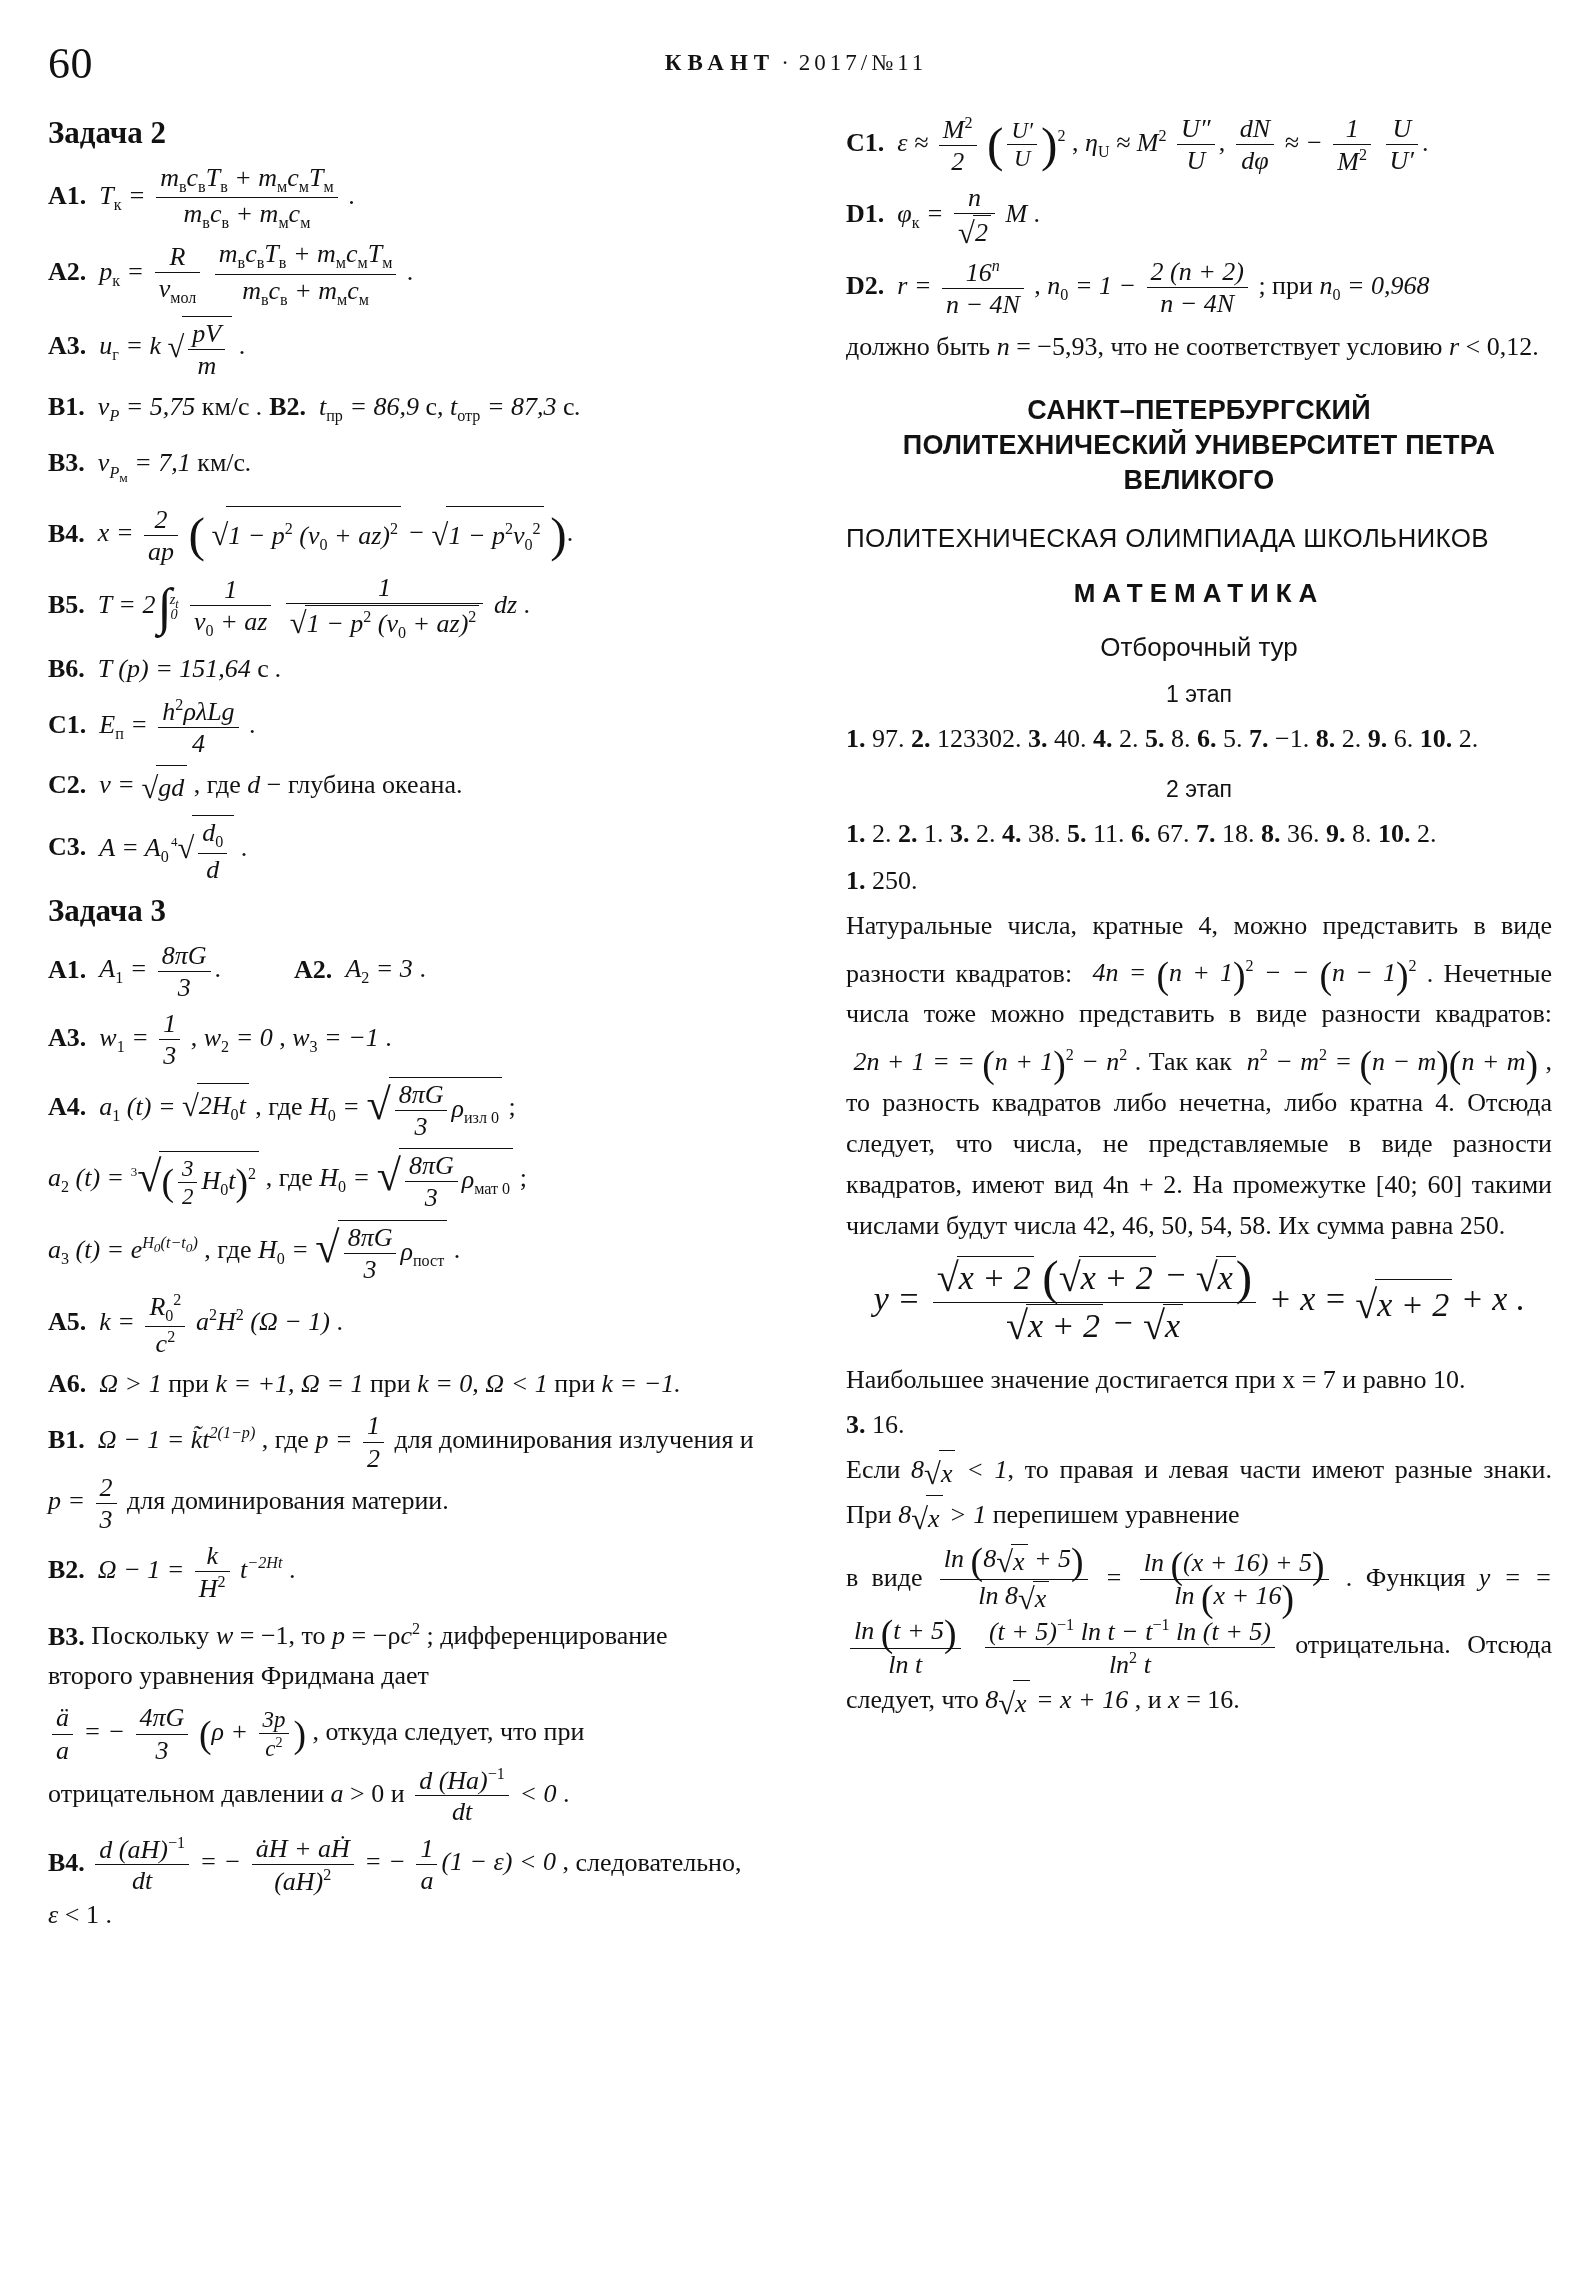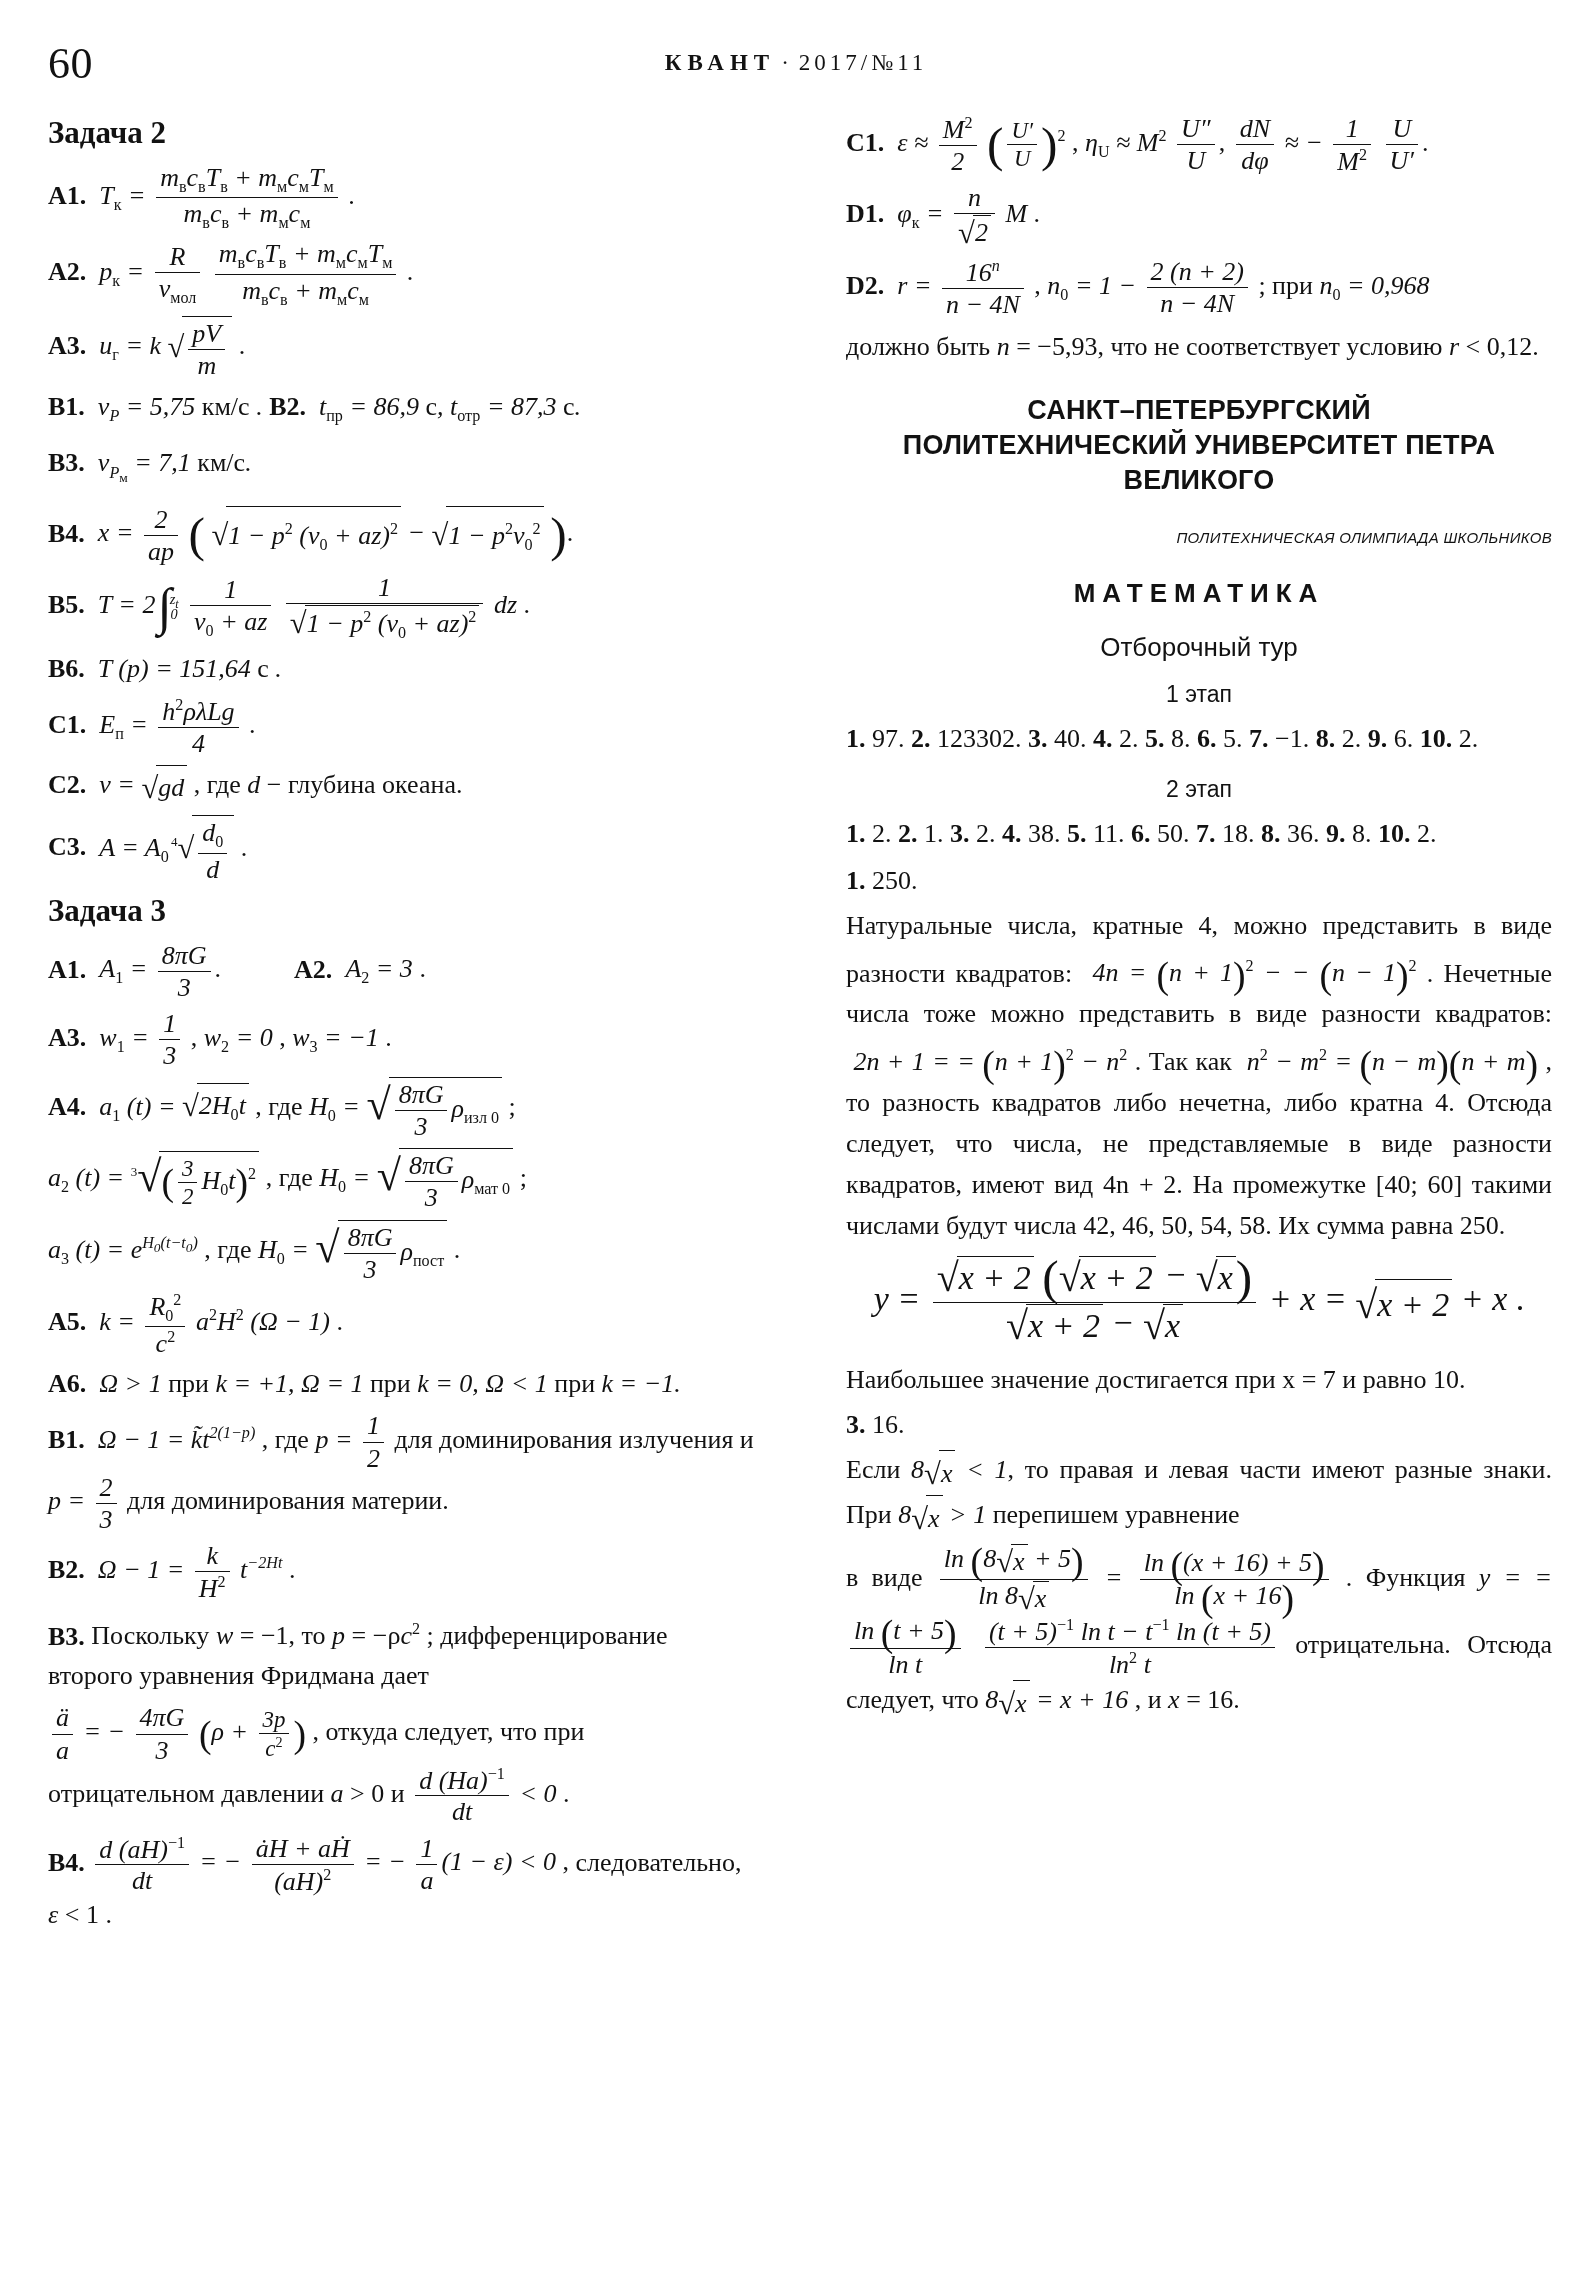--- a/index.html
+++ b/index.html
@@ -157,26 +157,25 @@
     font-weight: bold;
     font-size: 27px;
     line-height: 35px;
     text-align: center;
     margin: 26px 0 4px 0;
     letter-spacing: 0.2px;
   }
   .olymp-sub {
     font-family: "Liberation Sans", "DejaVu Sans", sans-serif;
     font-weight: normal;
-    font-size: 15px;
+    font-size: 26px;
     line-height: 32px;
-    text-align: right;
+    text-align: left;
     margin: 24px 0 6px 0;
     letter-spacing: 0.3px;
-    font-style: italic;
   }
   .subject {
     font-family: "Liberation Sans", "DejaVu Sans", sans-serif;
     font-weight: bold;
     font-size: 26px;
     line-height: 34px;
     text-align: center;
     letter-spacing: 7px;
     margin: 22px 0 6px 0;
   }
@@ -502,21 +501,21 @@
       </div>
 
       <div class="stage">2 этап</div>
 
       <div class="ans-list">
         <span><span class="lbl">1.</span> <span>2.</span></span>
         <span><span class="lbl">2.</span> <span>1.</span></span>
         <span><span class="lbl">3.</span> <span>2.</span></span>
         <span><span class="lbl">4.</span> <span>38.</span></span>
         <span><span class="lbl">5.</span> <span>11.</span></span>
-        <span><span class="lbl">6.</span> <span>50.</span></span>
+        <span><span class="lbl">6.</span> <span>67.</span></span>
         <span><span class="lbl">7.</span> <span>18.</span></span>
         <span><span class="lbl">8.</span> <span>36.</span></span>
         <span><span class="lbl">9.</span> <span>8.</span></span>
         <span><span class="lbl">10.</span> <span>2.</span></span>
       </div>
 
 
       <div class="para" style="text-align:left">
         <span class="lbl">1.</span>
         <span>250.</span>

